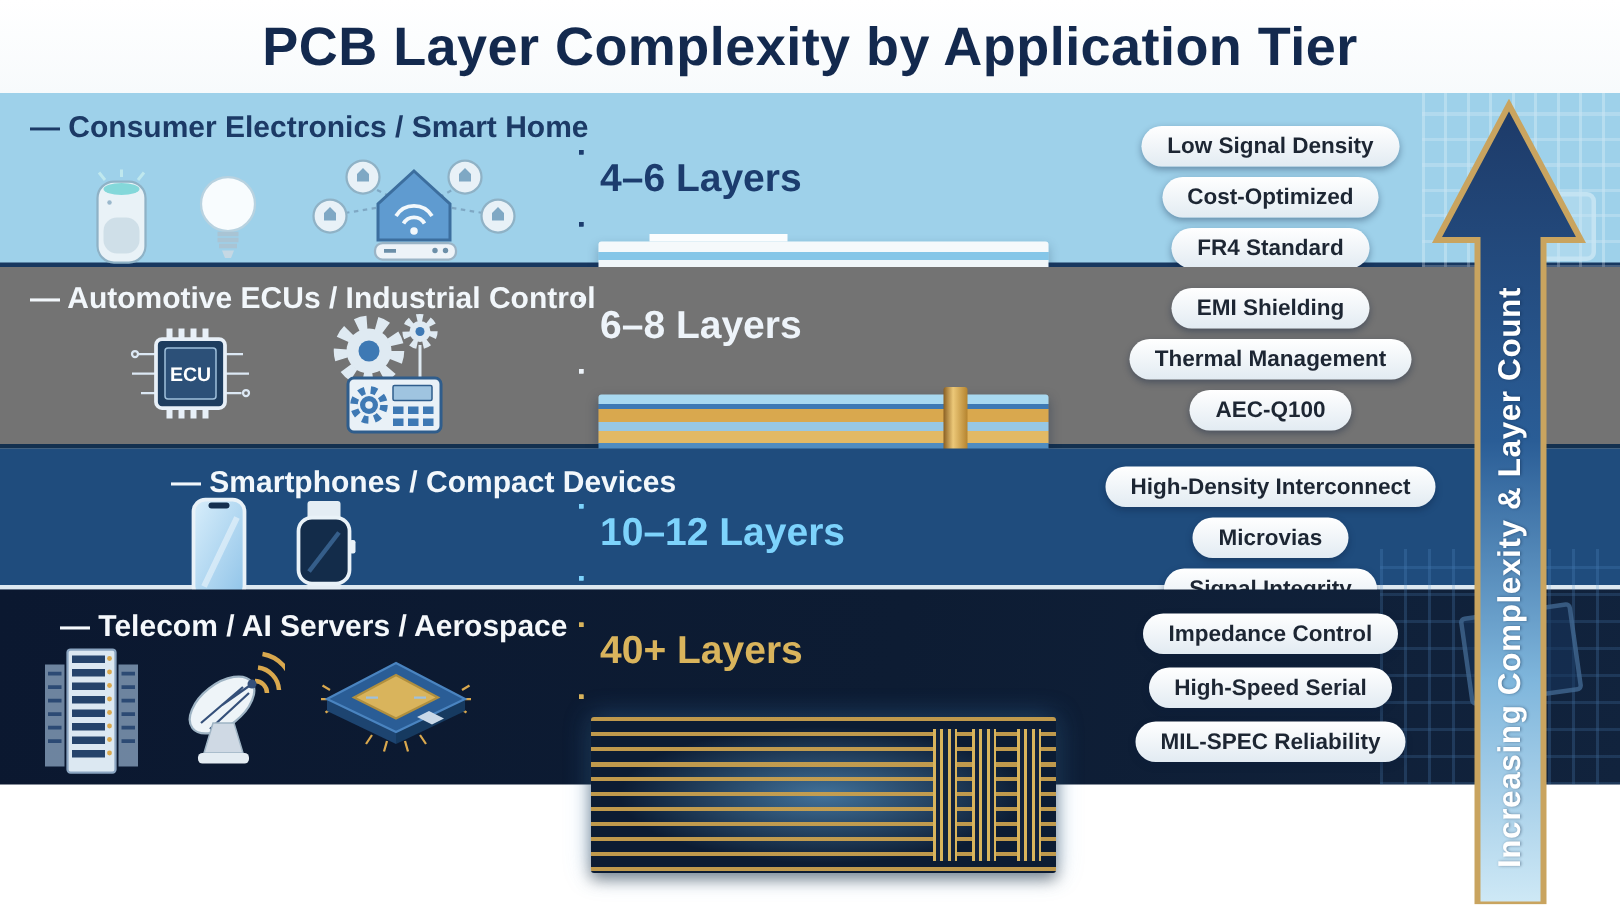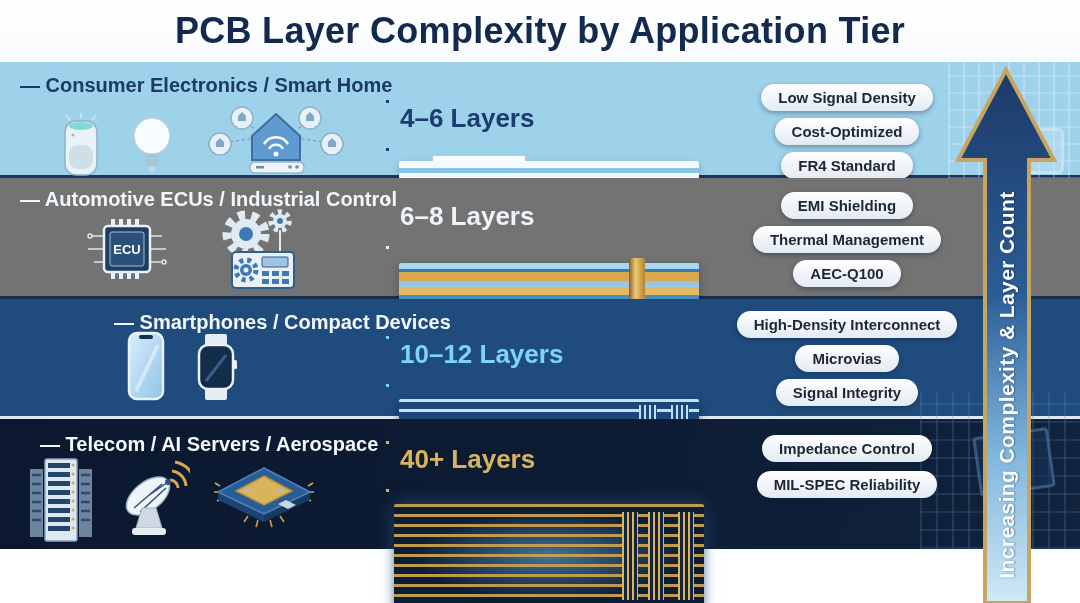--- a/index.html
+++ b/index.html
@@ -8,21 +8,21 @@
   #stage { position:relative; width:1080px; height:603px; overflow:hidden; background:#fff; }
 
   
   .header { height:62px; background:linear-gradient(#ffffff, #f7fafc); display:flex; align-items:center; justify-content:center; }
   .title { font-size:36px; font-weight:bold; color:#13294e; letter-spacing:.3px; }
 
   
   .tier { position:relative; width:1080px; }
   .t1 { height:116px; background:#9ed1ea; border-bottom:3px solid #17375f; }
   .t2 { height:121px; background:#737373; border-bottom:3px solid #13304f;text-align:center; }
-  .t3 { height:120px; background:#1f4c7d; border-bottom:3px solid #dde8f0; }
+  .t3 { height:94px; background:#1f4c7d; border-bottom:3px solid #dde8f0; }
   .t4 { height:130px; background:linear-gradient(100deg,#0b1830 0%, #0d1c33 55%, #11233d 100%); }
 
   .tier-label { position:absolute; font-size:20px; font-weight:bold; white-space:nowrap; }
   .t1 .tier-label { left:20px; top:12px; color:#1c3a66; }
   .t2 .tier-label { left:20px; top:10px; color:#f2f7fb; }
   .t3 .tier-label { left:114px; top:12px; color:#f2f7fb; }
   .t4 .tier-label { left:40px; top:14px; color:#f5f8fb; }
 
   .icons { position:absolute; display:flex; align-items:flex-end; }
   .t1 .icons { left:58px; top:40px; gap:26px; }
@@ -316,20 +316,21 @@
         <span class="br br-r"></span>
       </div>
       <div class="pcb pcb4">
         <i class="via v1"></i>
         <i class="via v2"></i>
         <i class="via v3"></i>
       </div>
     </div>
     <div class="badges">
       <span class="badge">Impedance Control</span>
+      <span class="badge">High-Speed Serial</span>
       <span class="badge">MIL-SPEC Reliability</span>
     </div>
   </section>
 
   <div class="arrow-wrap">
     <svg width="116" height="537" viewBox="0 0 116 537">
       <defs>
         <linearGradient id="shaftGrad" x1="0" y1="0" x2="0" y2="1">
           <stop offset="0" stop-color="#1d3a68"></stop>
           <stop offset="0.42" stop-color="#2a5d96"></stop>

